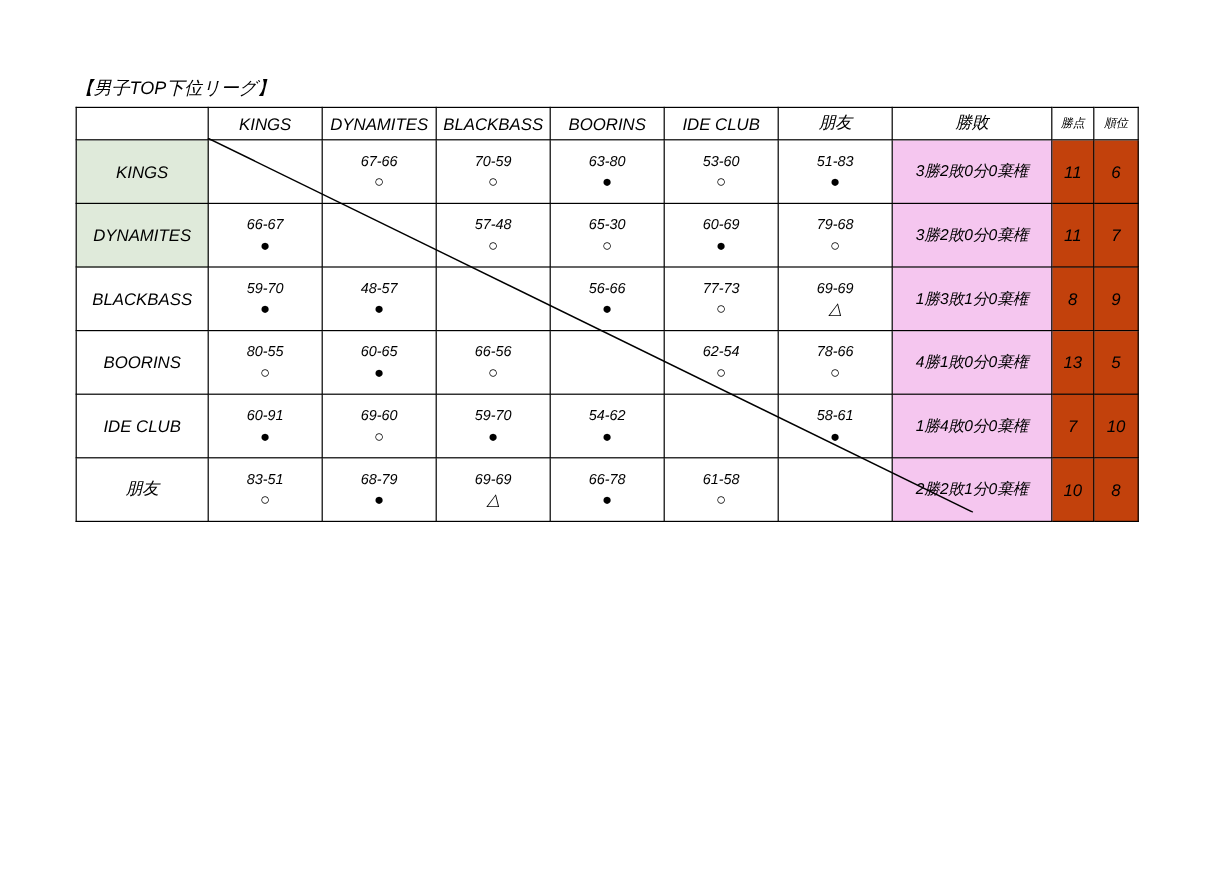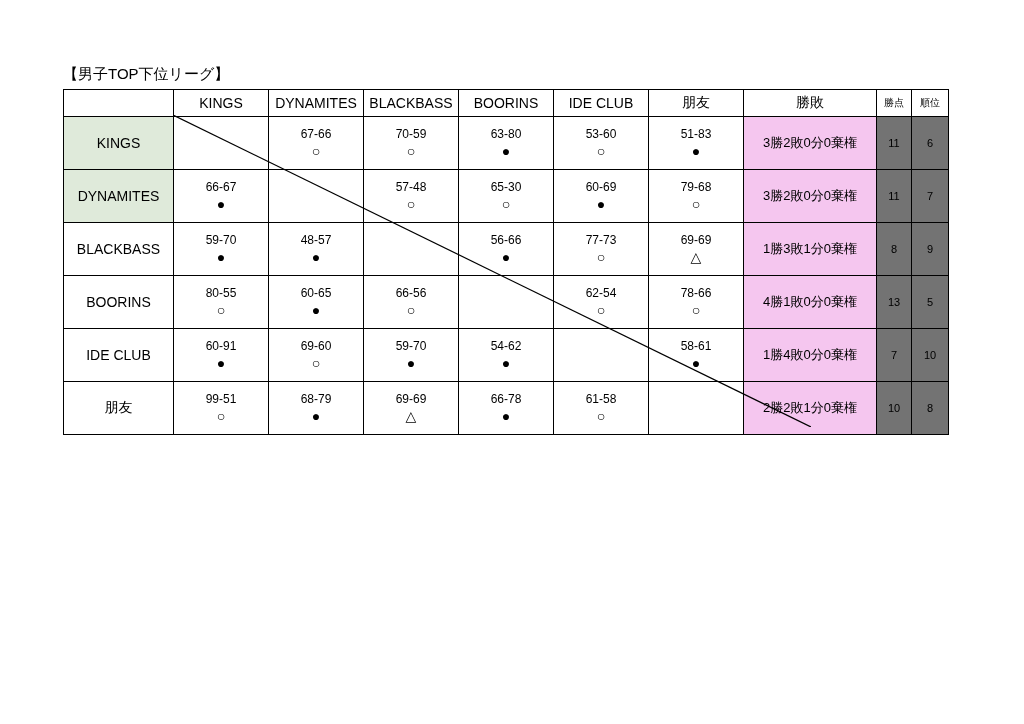--- a/index.html
+++ b/index.html
@@ -13,20 +13,21 @@
     font-family: "Liberation Sans", sans-serif;
     color: #000000;
     position: relative;
     overflow: hidden;
   }
   #page {
     position: absolute;
     left: 0; top: 0;
     width: 1024px;
     height: 724px;
+    font-style: italic;
   }
   #title {
     position: absolute;
     left: 63px;
     top: 64px;
     font-size: 15px;
     line-height: 20px;
     white-space: nowrap;
   }
   #table-wrap {
@@ -67,22 +68,22 @@
     font-size: 14px;
   }
   td.rowname.shaded {
     background: #dfeada;
   }
   td.record {
     background: #f5c6ef;
     font-size: 13px;
   }
   td.points, td.rank {
-    background: #737373;
-    font-size: 11px;
+    background: #c2410c;
+    font-size: 14px;
   }
   thead td.record-head {
     background: #ffffff;
     margin-top: 36px;
   }
   .cellwrap {
     display: flex;
     flex-direction: column;
     align-items: center;
     justify-content: center;
@@ -348,21 +349,21 @@
             </td>
           <td class="record">1勝4敗0分0棄権</td>
           <td class="points">7</td>
           <td class="rank">10</td>
         </tr>
 
         <tr>
           <td class="rowname">朋友</td>
           <td>
               <div class="cellwrap">
-                <span class="score">99-51</span>
+                <span class="score">83-51</span>
                 <span class="mark">○</span>
               </div>
             </td>
           <td>
               <div class="cellwrap">
                 <span class="score">68-79</span>
                 <span class="mark">●</span>
               </div>
             </td>
           <td>

